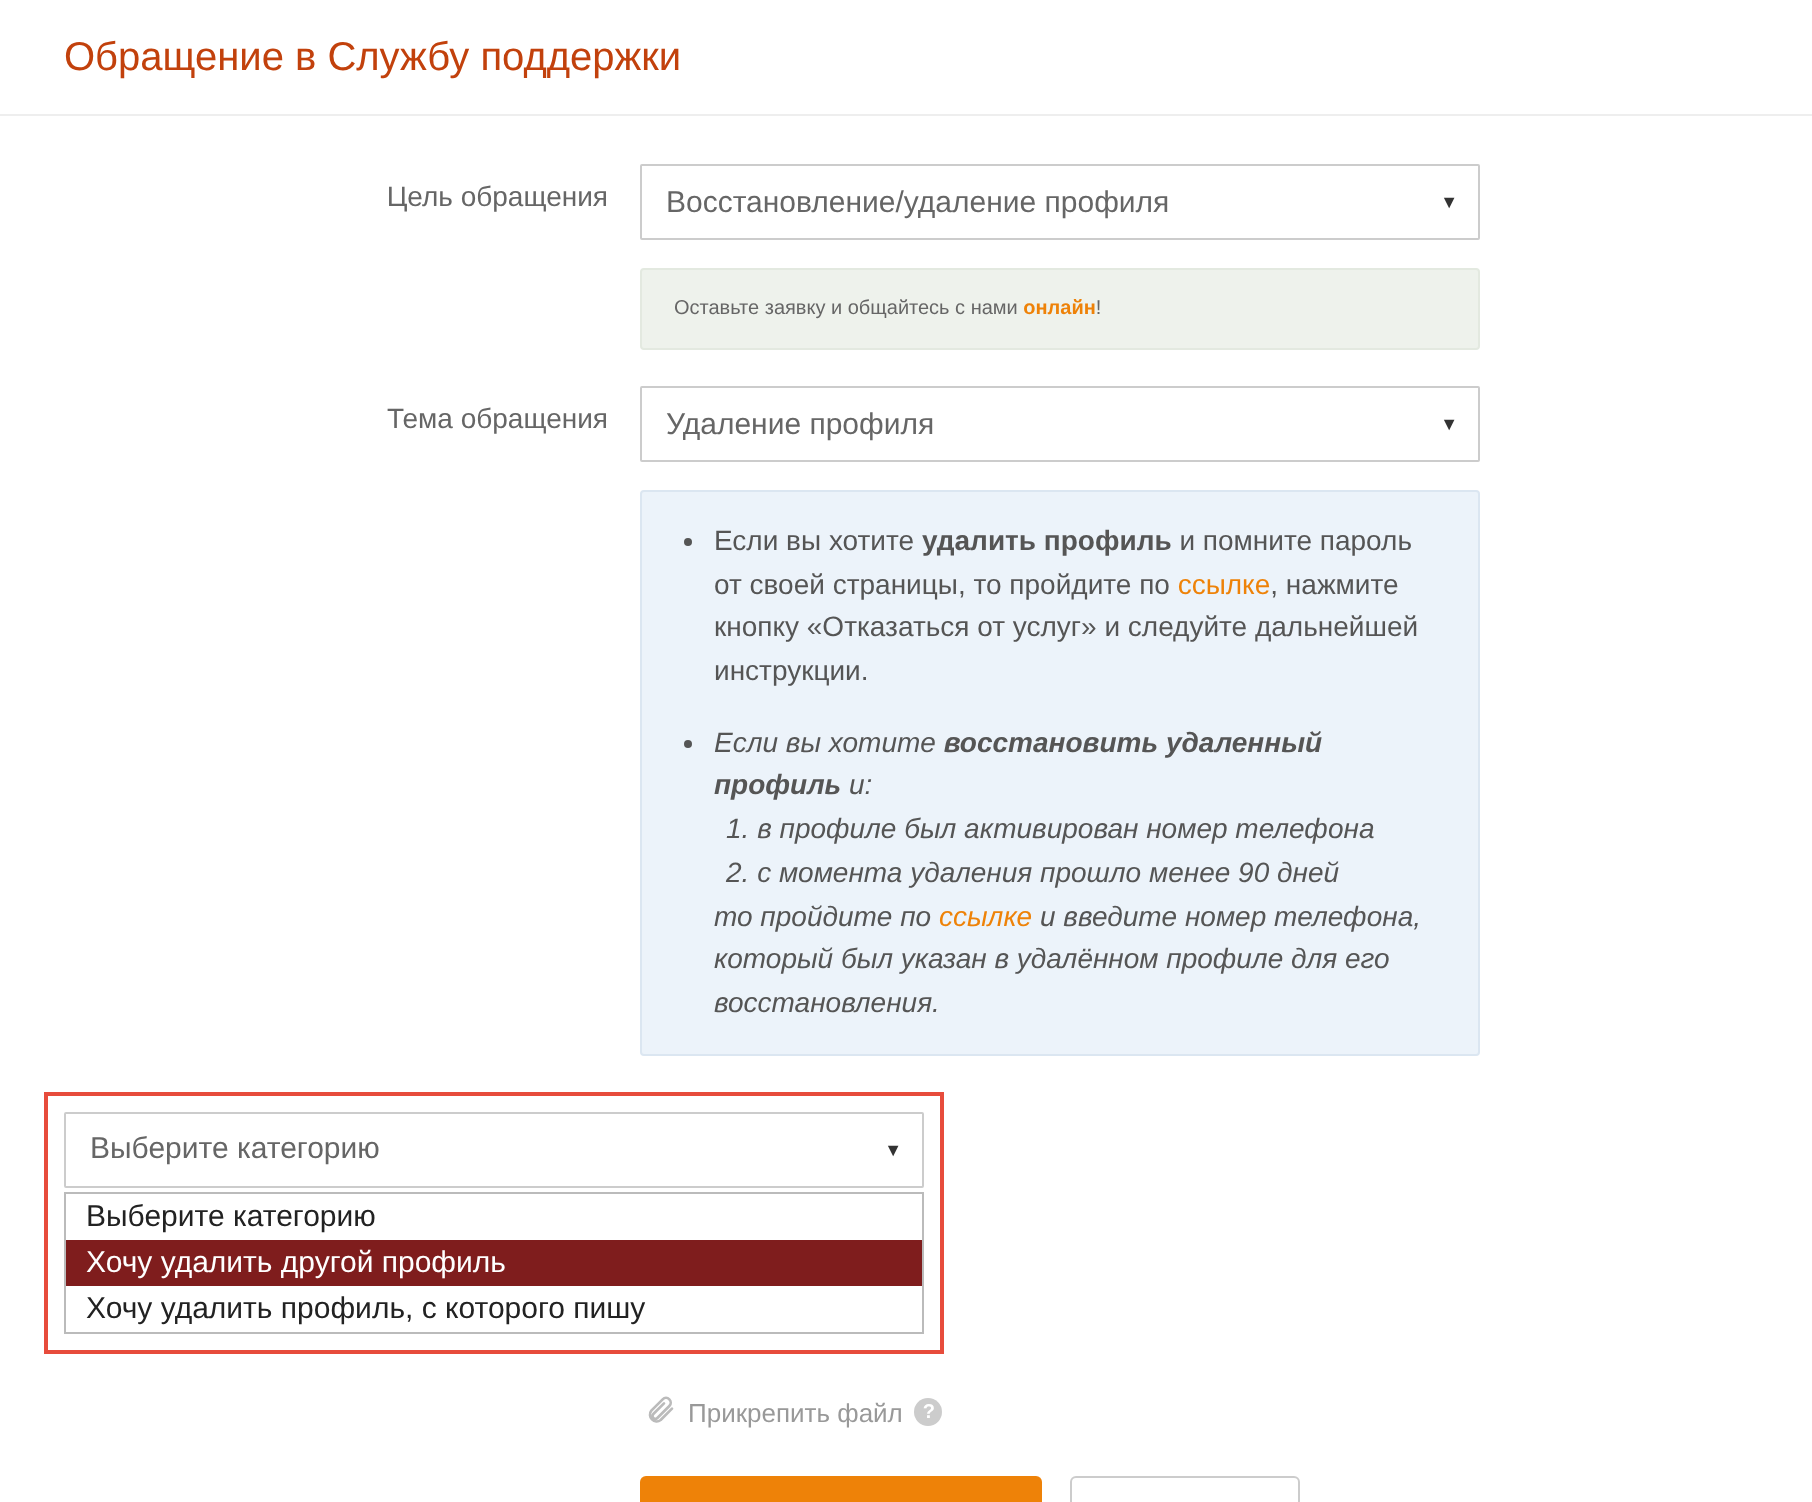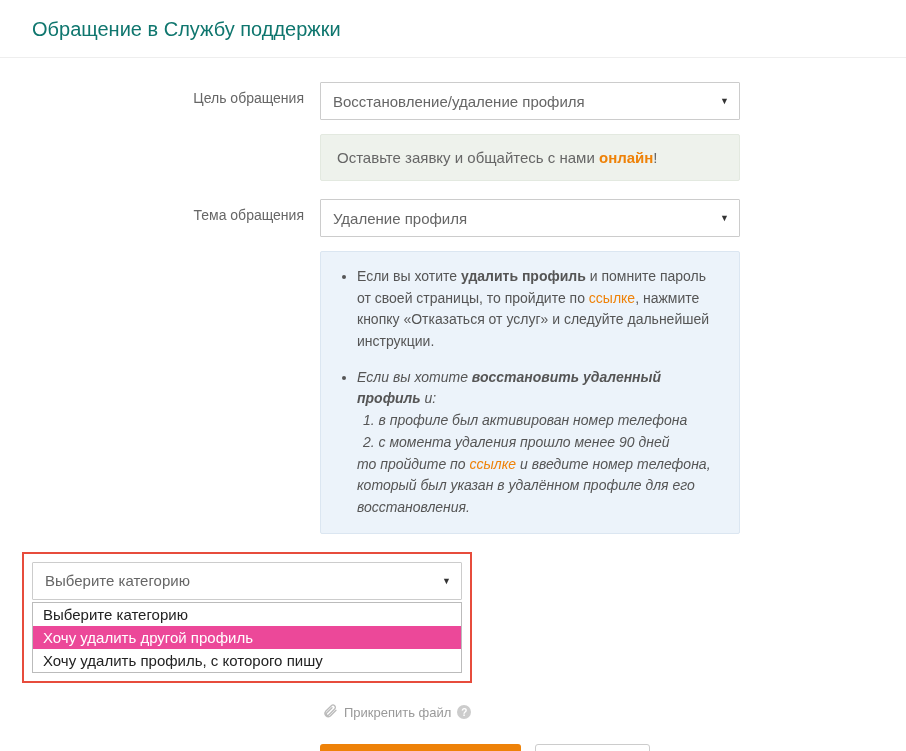--- a/index.html
+++ b/index.html
@@ -1,38 +1,38 @@
 <!DOCTYPE html>
 <html><head>
 <meta charset="utf-8">
 <style>
 * { box-sizing: border-box; margin: 0; padding: 0; }
 body { font-family: Arial, Helvetica, sans-serif; font-size: 14px; color: #333; background: #fff; width: 906px; }
-.page-title { font-size: 20px; color: #0f766e; padding: 18px 0 16px 32px; font-weight: normal; }
+.page-title { font-size: 20px; color: #c2410c; padding: 18px 0 16px 32px; font-weight: normal; }
 .divider { border: none; border-top: 1px solid #eee; }
 .form { padding-top: 24px; padding-left: 32px; }
 .row { display: flex; align-items: flex-start; margin-bottom: 18px; }
 .label-col { width: 288px; text-align: right; padding-right: 16px; padding-top: 8px; color: #666; font-size: 14px; }
 .field-col { width: 420px; }
 .select-wrap { position: relative; border: 1px solid #ccc; border-radius: 1px; background: #fff; height: 38px; display: flex; align-items: center; padding: 0 12px; cursor: pointer; }
 .select-wrap .sel-text { color: #666; font-size: 15px; }
 .select-wrap .caret { position: absolute; right: 10px; top: 50%; transform: translateY(-50%); color: #333; font-size: 9px; }
-.notice-box { margin-top: 14px; background: #eef2ec; border: 1px solid #e3e9e0; border-radius: 2px; padding: 14px 16px; color: #666; font-size: 15px; }
+.notice-box { margin-top: 14px; background: #eef2ec; border: 1px solid #e3e9e0; border-radius: 2px; padding: 14px 16px; color: #666; font-size: 10px; }
 .notice-box .online { color: #ee8208; font-weight: bold; }
 .info-box { margin-top: 14px; background: #ecf3fa; border: 1px solid #dbe6f1; border-radius: 2px; padding: 14px 18px 14px 18px; color: #555; font-size: 14px; line-height: 1.55; }
 .info-box ul { list-style: disc; padding-left: 18px; }
 .info-box li { margin-bottom: 14px; }
 .info-box li:last-child { margin-bottom: 0; font-style: italic; }
 .info-box .bold { font-weight: bold; text-align: center; }
 .info-box .link { color: #ee8208; cursor: pointer; }
 .info-box .numitem { padding-left: 6px; }
 .highlight-box { border: 2px solid #e74c3c; padding: 8px; margin-left: -10px; margin-right: -20px; position: relative; }
 .dropdown-list { border: 1px solid #bbb; background: #fff; margin-top: 2px; }
 .dropdown-list .opt { padding: 3px 10px; font-size: 15px; color: #222; cursor: pointer; }
-.dropdown-list .opt.selected { background: #ec4899; color: #fff; }
+.dropdown-list .opt.selected { background: #7f1d1d; color: #fff; }
 .attach-row { display: flex; align-items: center; color: #999; font-size: 13px; margin-top: 6px; margin-left: 2px; }
 .attach-row .clip { color: #bbb; margin-right: 6px; }
 .attach-row .q { display: inline-flex; align-items: center; justify-content: center; width: 14px; height: 14px; border-radius: 50%; background: #ccc; color: #fff; font-size: 10px; margin-left: 6px; font-weight: bold; }
 .btn-row { display: flex; gap: 14px; margin-top: 22px; }
 .btn { height: 40px; padding: 0 22px; border-radius: 3px; font-size: 15px; cursor: pointer; display: inline-flex; align-items: center; justify-content: center; }
 .btn-primary { background: #ee8208; color: #fff; border: none; }
 .btn-secondary { background: #fff; color: #888; border: 1px solid #ccc; }
 </style>
 </head>
 <body>

